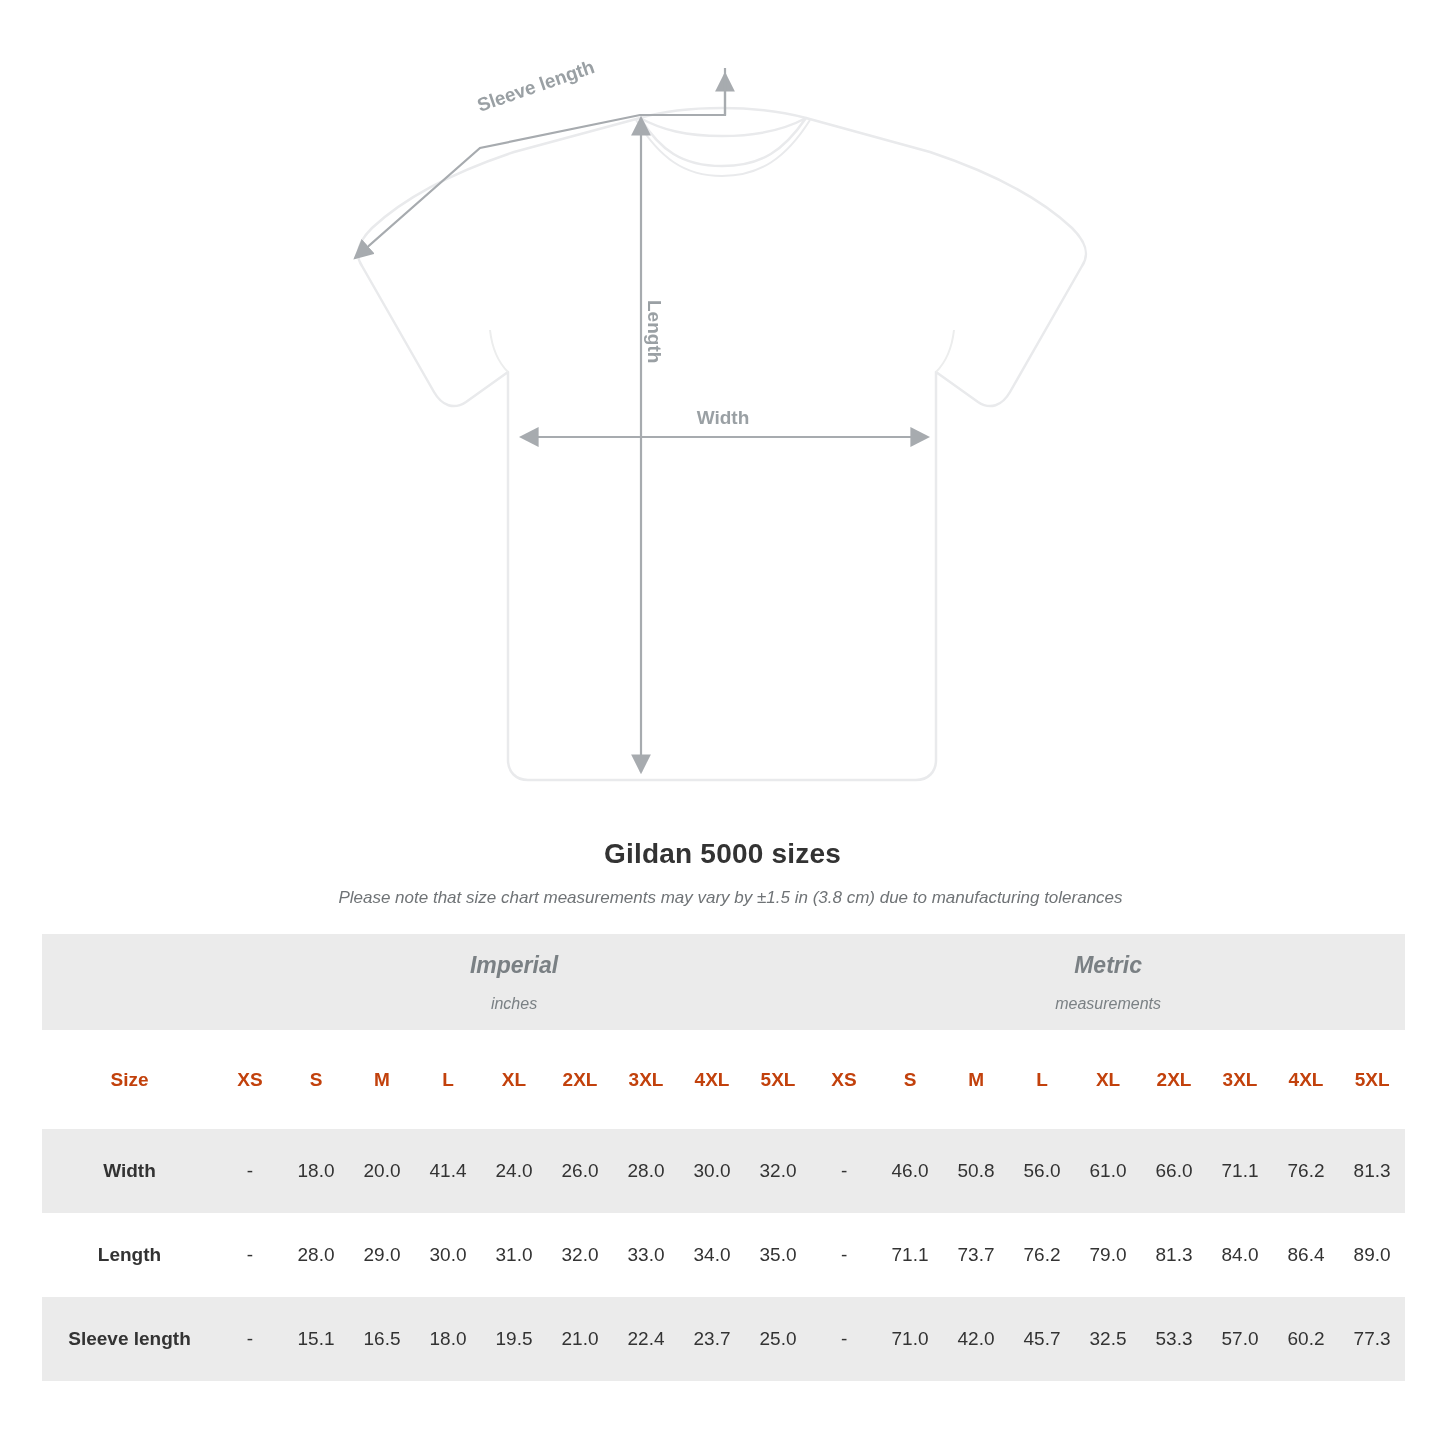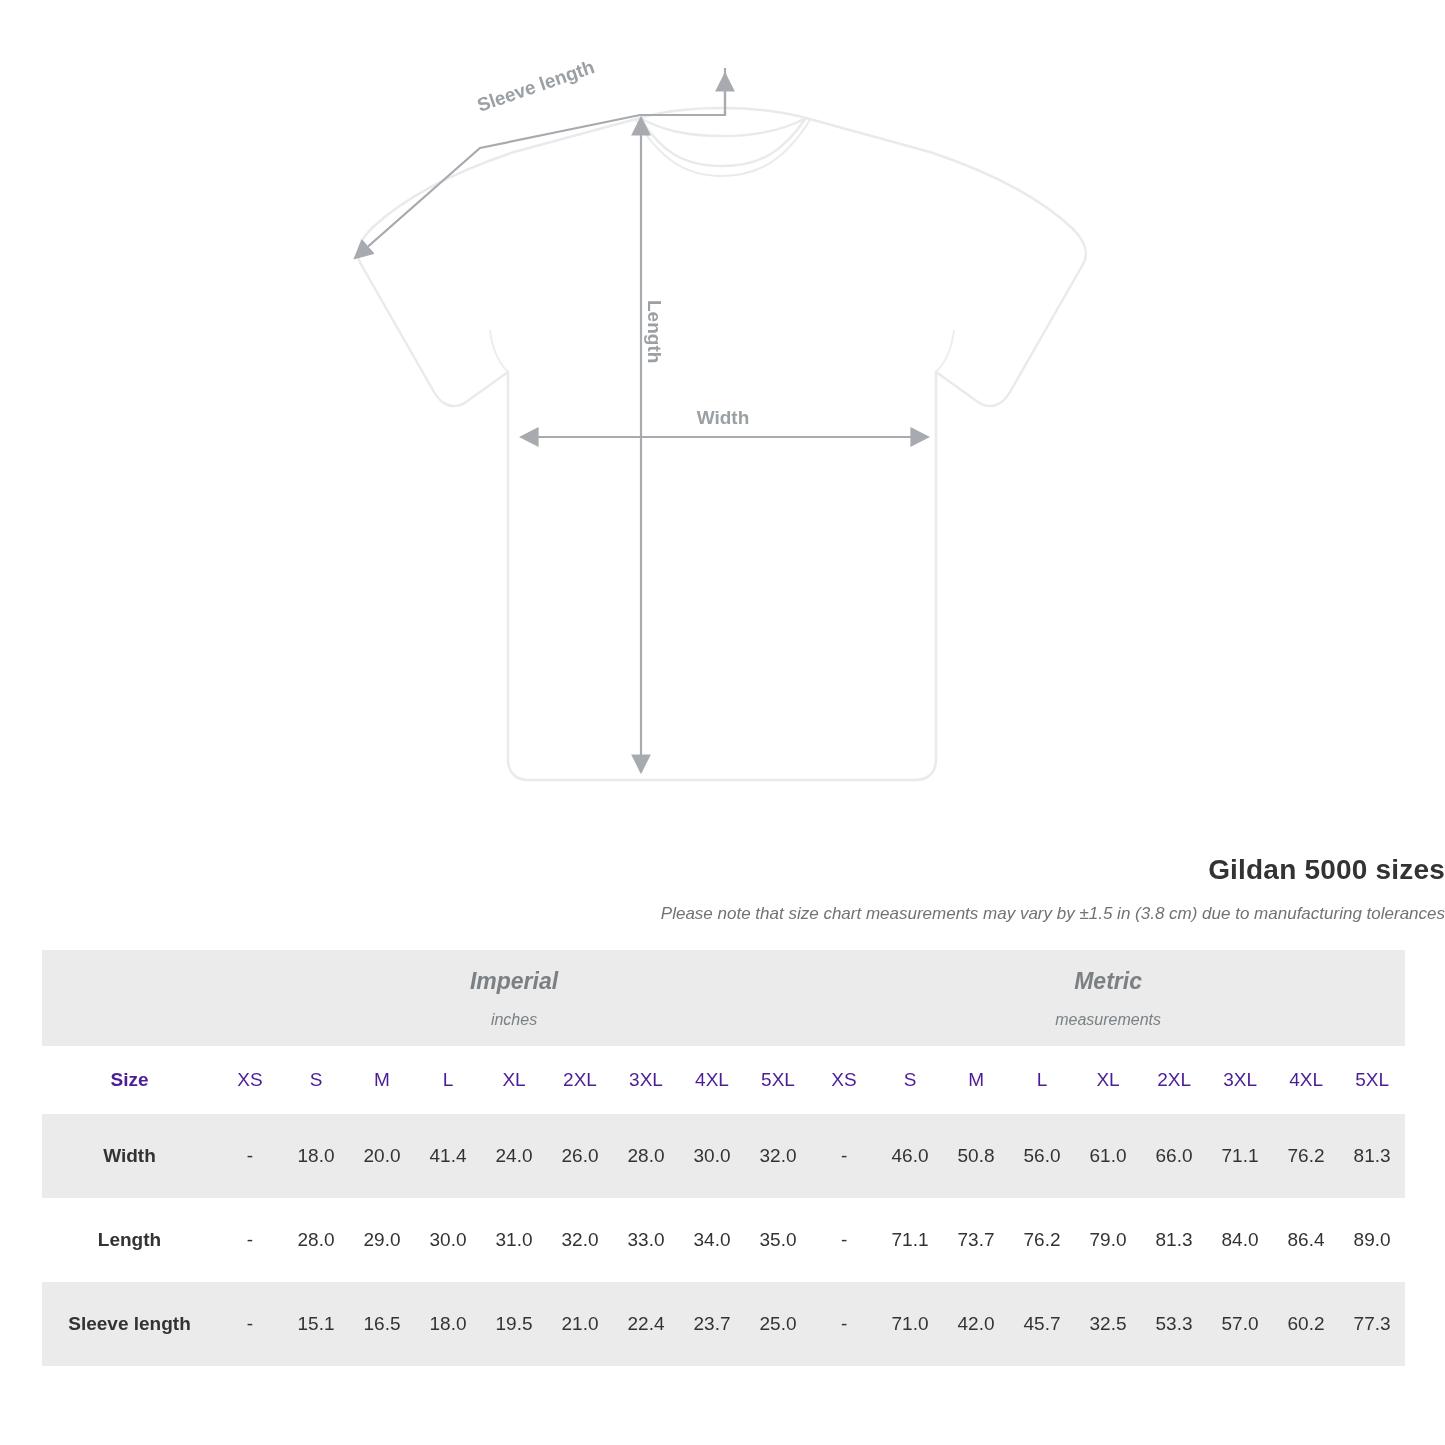--- a/index.html
+++ b/index.html
@@ -27,22 +27,22 @@
     height: 830px;
   }
   .illustration svg {
     position: absolute;
     top: 0;
     left: 0;
   }
 
   
   .title-block {
-    text-align: right;
-    margin-top: 24px;
+    text-align: center;
+    margin-top: 8px;
   }
   .chart-title {
     font-size: 28px;
     font-weight: bold;
     color: #333333;
     letter-spacing: 0.2px;
   }
   .chart-note {
     font-size: 17px;
     font-style: italic;
@@ -79,30 +79,30 @@
     line-height: 1.25;
   }
   .unit-sub {
     font-size: 16px;
     font-style: italic;
     color: #7a8084;
     margin-top: 16px;
   }
   .head-row td {
     background: #ffffff;
-    height: 68px;
+    height: 99px;
     font-size: 19px;
-    color: #4c1d95;
+    color: #c2410c;
   }
   .head-row td.rowlabel {
     font-weight: bold;
     font-size: 19px;
   }
   .head-row td.sizecell {
-    font-weight: normal;
+    font-weight: bold;
   }
   .data-row td {
     height: 84px;
     font-size: 19px;
     color: #333333;
   }
   .data-row.alt td {
     background: #ebebeb;
   }
   .data-row.plain td {

